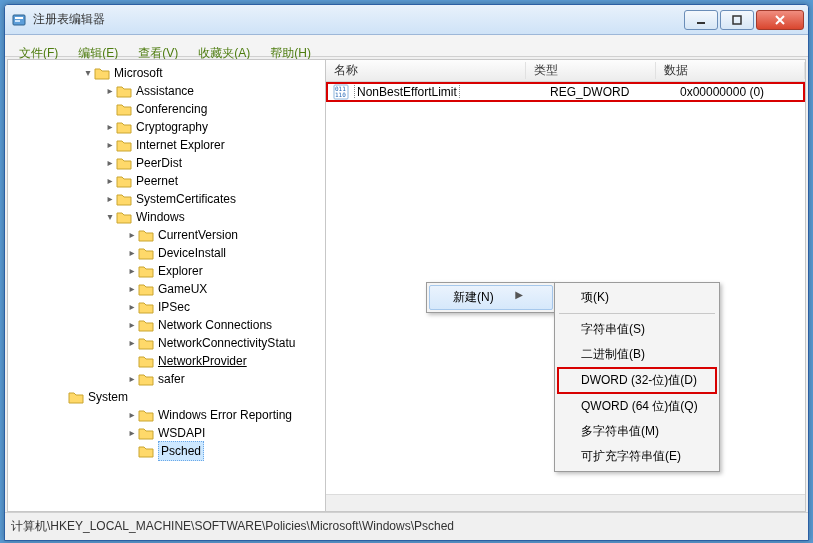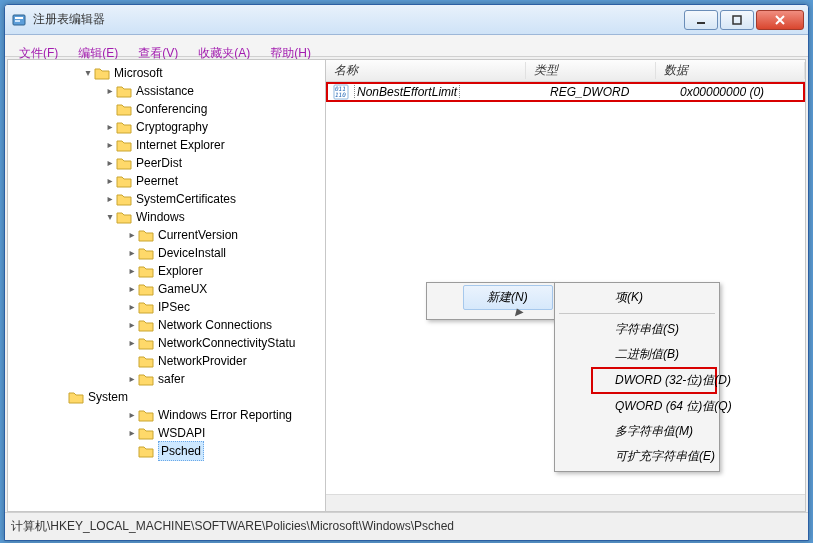--- a/index.html
+++ b/index.html
@@ -75,21 +75,21 @@
   .menubar {
     height: 22px;
     background: #f4f4f4;
     display: flex;
     align-items: center;
     padding: 0 4px;
     border-bottom: 1px solid #d0d0d0;
   }
   .menubar .menu-item {
     padding: 2px 10px;
-    color: #a21caf;
+    color: #4d7c0f;
     cursor: default;
     margin-top: 16px;
   }
   
   .client {
     flex: 1;
     display: flex;
     background: #fff;
     border: 1px solid #c7c7c7;
     margin: 2px 2px 0 2px;
@@ -100,21 +100,20 @@
     overflow: auto;
     padding: 4px 0 0 0;
     background: #fff;
   }
   .list-panel {
     flex: 1;
     display: flex;
     flex-direction: column;
     background: #fff;
     position: relative;
-    font-style: italic;
   }
   
   ul.tree { list-style: none; margin: 0; padding: 0; }
   ul.tree li {
     white-space: nowrap;
     line-height: 18px;
   }
   .tree-row {
     display: flex;
     align-items: center;
@@ -193,21 +192,20 @@
     position: absolute;
     background: #f4f4f4;
     border: 1px solid #9b9b9b;
     box-shadow: 2px 2px 4px rgba(0,0,0,0.25);
     padding: 2px;
     font-size: 12px;
   }
   .context-menu .item {
     padding: 4px 30px 4px 24px;
     white-space: nowrap;
-    margin-left: 34px;
   }
   .context-menu .item.highlight {
     background: linear-gradient(#eaf3fd,#d6e8fb);
     border: 1px solid #a6c8ec;
     border-radius: 2px;
     padding: 3px 29px 3px 23px;
   }
   .context-menu .item.boxed {
     border: 2px solid #d80000;
     padding: 3px 28px 3px 22px;
@@ -439,21 +437,21 @@
                       <span class="expander">▸</span>
                       <span class="folder-icon">
                         <svg width="16" height="14" viewBox="0 0 16 14">
                           <path d="M1 3h5l2 2h7v8H1z" fill="#ffd96a" stroke="#caa530"></path>
                         </svg>
                       </span>
                       <span class="tree-label">NetworkConnectivityStatu</span>
                     </div>
                   </li>
                 <li>
-                    <div class="tree-row" style="padding-left:118px;">
+                    <div class="tree-row" style="padding-left:118px;text-decoration:underline;">
                       <span class="expander"></span>
                       <span class="folder-icon">
                         <svg width="16" height="14" viewBox="0 0 16 14">
                           <path d="M1 3h5l2 2h7v8H1z" fill="#ffd96a" stroke="#caa530"></path>
                         </svg>
                       </span>
                       <span class="tree-label">NetworkProvider</span>
                     </div>
                   </li>
                 <li>

